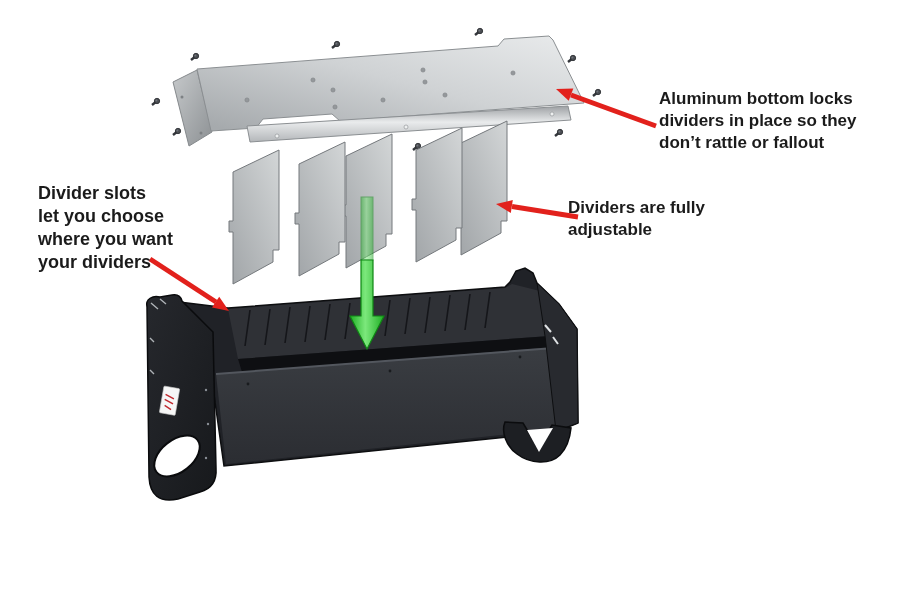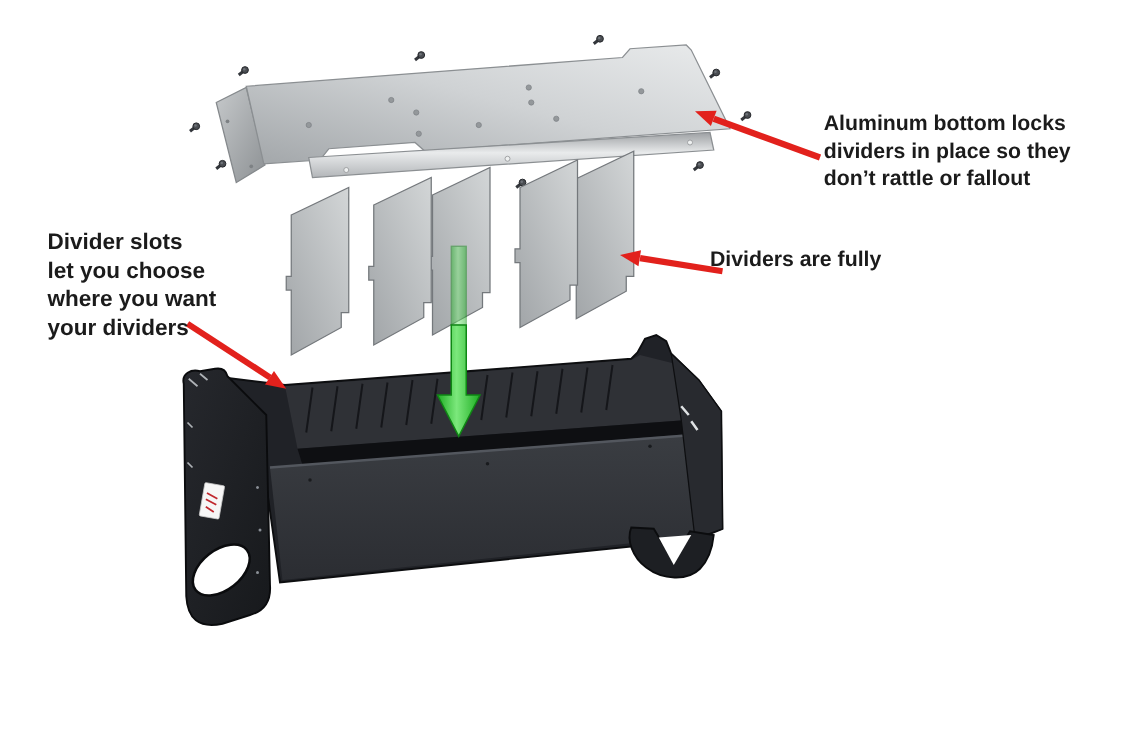--- a/index.html
+++ b/index.html
@@ -210,15 +210,16 @@
 </div>
 
 <div class="note" id="note-alu">
   <div>Aluminum bottom locks</div>
   <div>dividers in place so they</div>
   <div>don’t rattle or fallout</div>
 </div>
 
 <div class="note" id="note-adj">
   <div>Dividers are fully</div>
+  <div>adjustable</div>
 </div>
 
 </div>
 
 </body></html>

